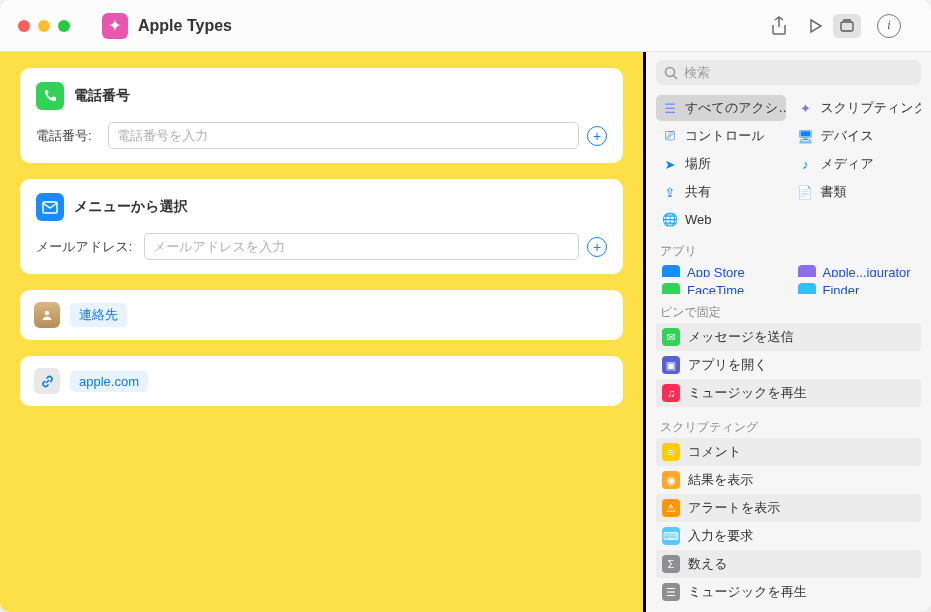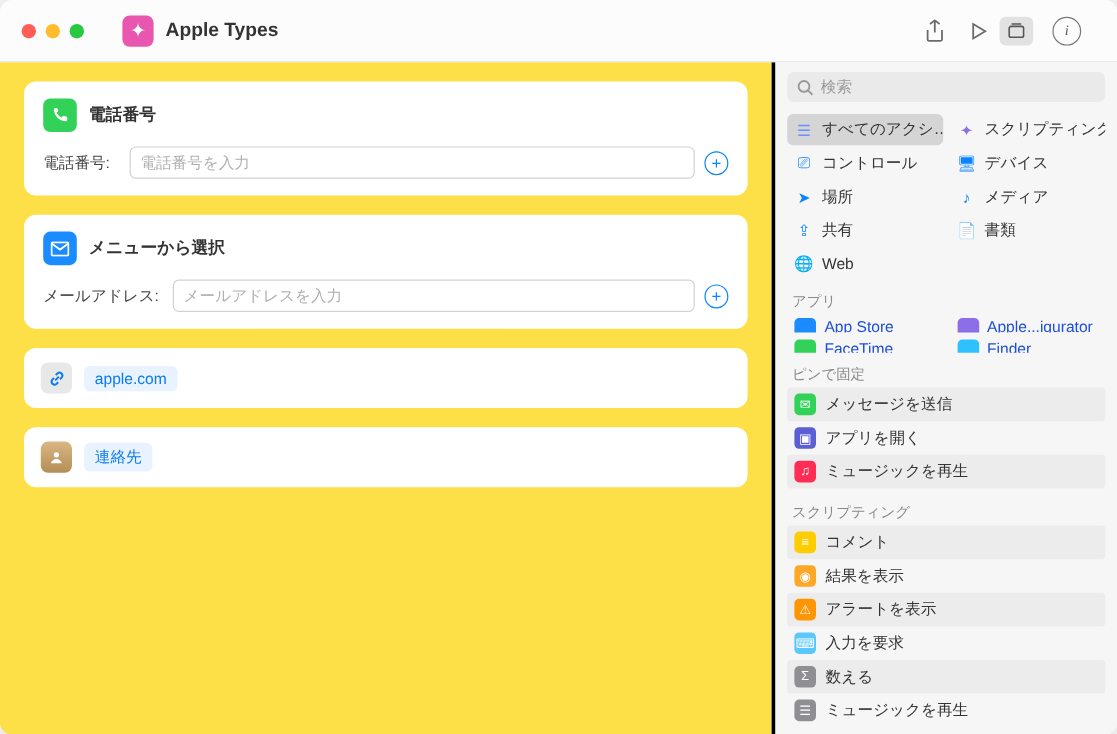--- a/index.html
+++ b/index.html
@@ -125,36 +125,36 @@
         <div class="action-title">メニューから選択</div>
       </div>
       <div class="field-row">
         <div class="field-label wide">メールアドレス:</div>
         <input class="field-input" placeholder="メールアドレスを入力" style="">
         <div class="add-btn">+</div>
       </div>
     </div>
 
     <div class="simple-card">
-      <div class="simple-icon link">
-        <svg width="15" height="15" viewBox="0 0 15 15" fill="none" stroke="currentColor" stroke-width="1.6">
-            <path d="M6 9l3-3M5 7l-1.5 1.5a2.5 2.5 0 003.5 3.5L8.5 10.5M10 8l1.5-1.5a2.5 2.5 0 00-3.5-3.5L6.5 4.5"></path>
-          </svg>
-      </div>
-      <div class="chip">apple.com</div>
-    </div>
-
-    <div class="simple-card">
       <div class="simple-icon contact">
         <svg width="14" height="14" viewBox="0 0 14 14" fill="currentColor">
             <circle cx="7" cy="5" r="2.2"></circle>
             <path d="M2.5 12c.5-2 2.3-3.5 4.5-3.5s4 1.5 4.5 3.5H2.5z"></path>
           </svg>
       </div>
       <div class="chip">連絡先</div>
+    </div>
+
+    <div class="simple-card">
+      <div class="simple-icon link">
+        <svg width="15" height="15" viewBox="0 0 15 15" fill="none" stroke="currentColor" stroke-width="1.6">
+            <path d="M6 9l3-3M5 7l-1.5 1.5a2.5 2.5 0 003.5 3.5L8.5 10.5M10 8l1.5-1.5a2.5 2.5 0 00-3.5-3.5L6.5 4.5"></path>
+          </svg>
+      </div>
+      <div class="chip">apple.com</div>
     </div>
 
   </div>
 
   <div class="sidebar">
     <div class="search-row">
       <div class="search-box">
         <svg width="14" height="14" viewBox="0 0 14 14" fill="none" stroke="#999" stroke-width="1.6">
             <circle cx="6" cy="6" r="4.5"></circle>
             <path d="M9.5 9.5L13 13"></path>

